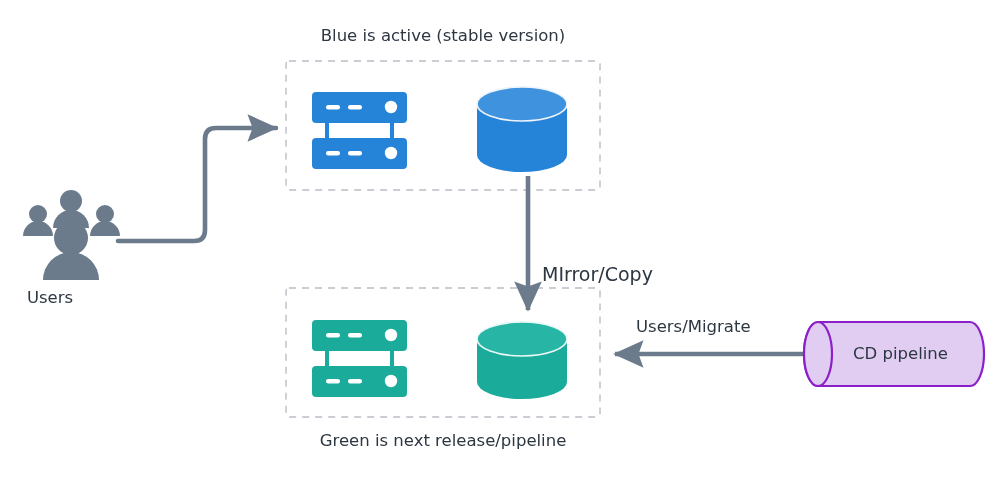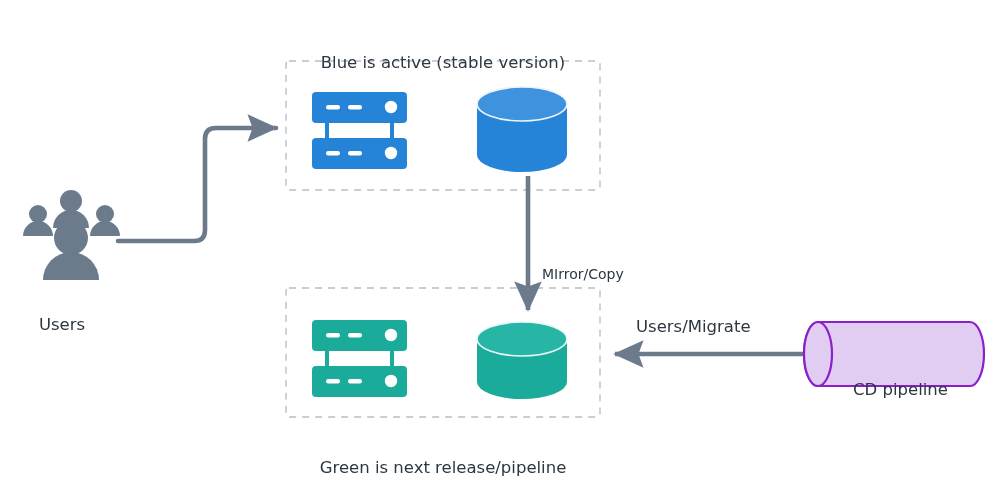--- a/index.html
+++ b/index.html
@@ -26,62 +26,60 @@
   }
   .label {
     position: absolute;
     color: #2d3742;
     font-size: 16px;
     line-height: 22px;
     white-space: pre;
   }
   .label-center {
     text-align: center;
-    margin-top: 27px;
   }
   .title-top {
     left: 285px;
     top: 25px;
     width: 316px;
     font-size: 16.5px;
   }
   .title-bottom {
     left: 285px;
     top: 430px;
     width: 316px;
     font-size: 16.5px;
   }
   .users-label {
-    left: 12px;
+    left: 0px;
     top: 287px;
     width: 100px;
     font-size: 16.5px;
   }
   .mirror-label {
     left: 542px;
     top: 212px;
     width: 180px;
-    font-size: 14px;
+    font-size: 19px;
     line-height: 25px;
     text-align: left;
   }
   .deploy-label {
     left: 636px;
     top: 316px;
     width: 160px;
     font-size: 16.5px;
     text-align: left;
   }
   .cd-label {
     left: 808px;
     top: 343px;
     width: 185px;
     font-size: 16.5px;
     text-align: center;
-    margin-top: 36px;
   }
 </style>
 </head>
 <body>
 
 <div id="canvas">
 
   <svg class="svg-layer" viewBox="0 0 1008 480">
     <defs>
       <marker id="arrowGray" markerWidth="8" markerHeight="8" refX="6.2" refY="3" orient="auto" markerUnits="strokeWidth">

